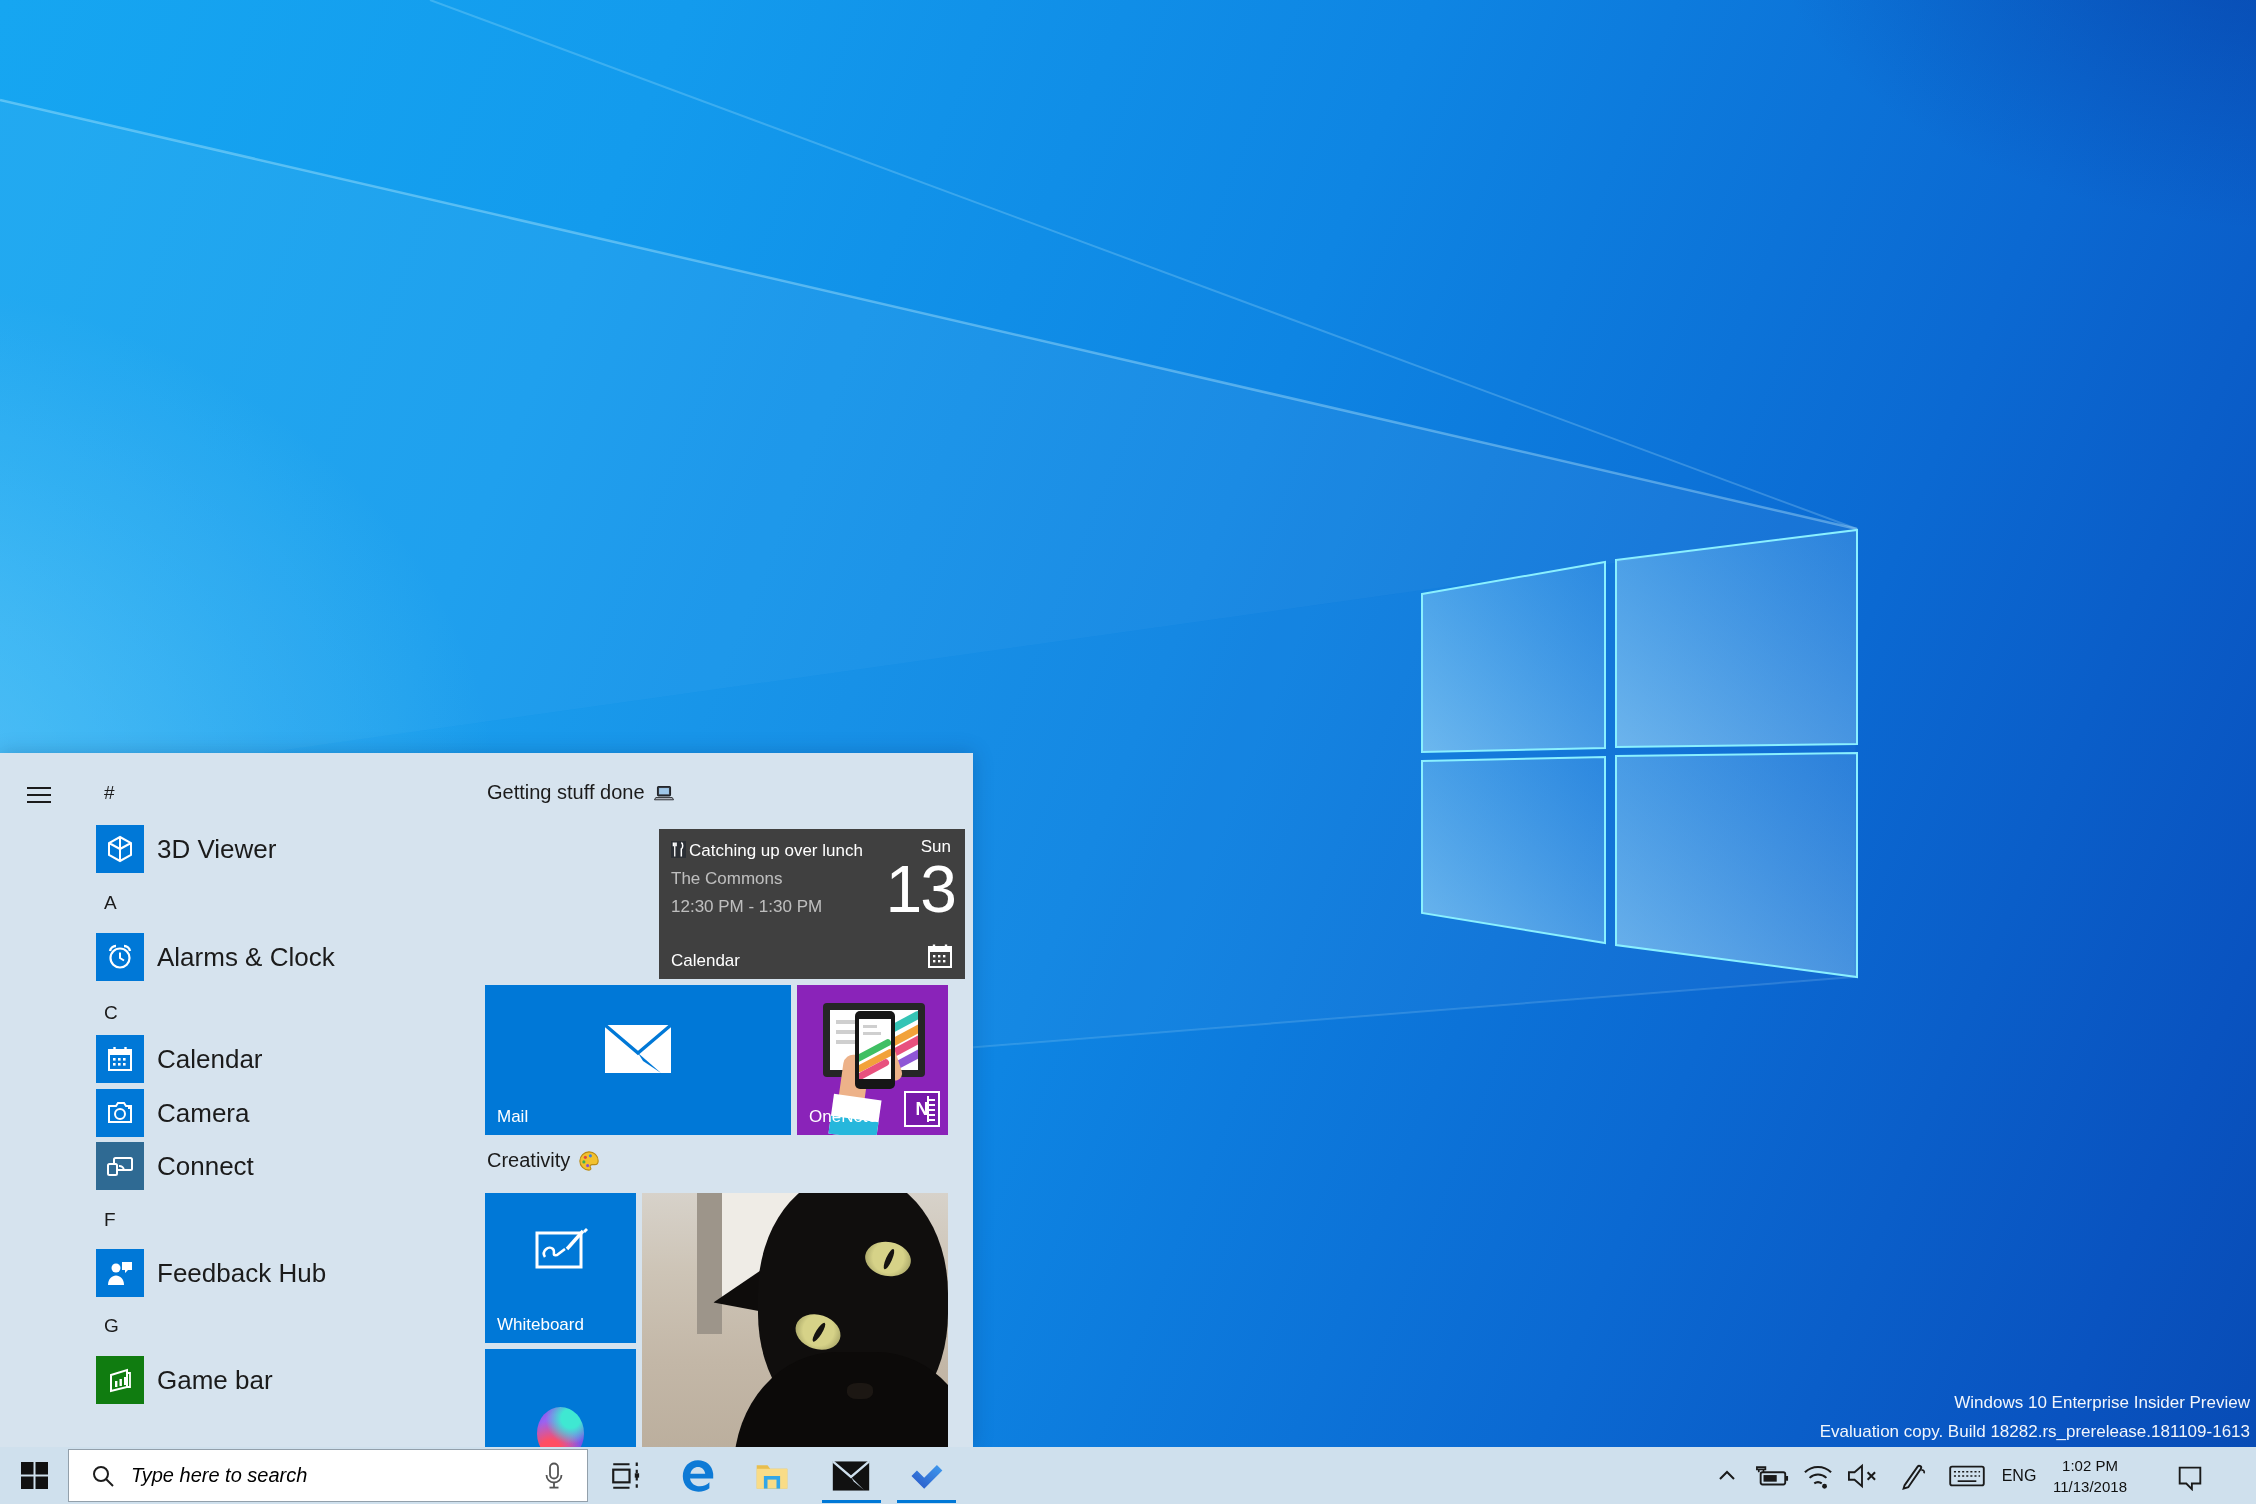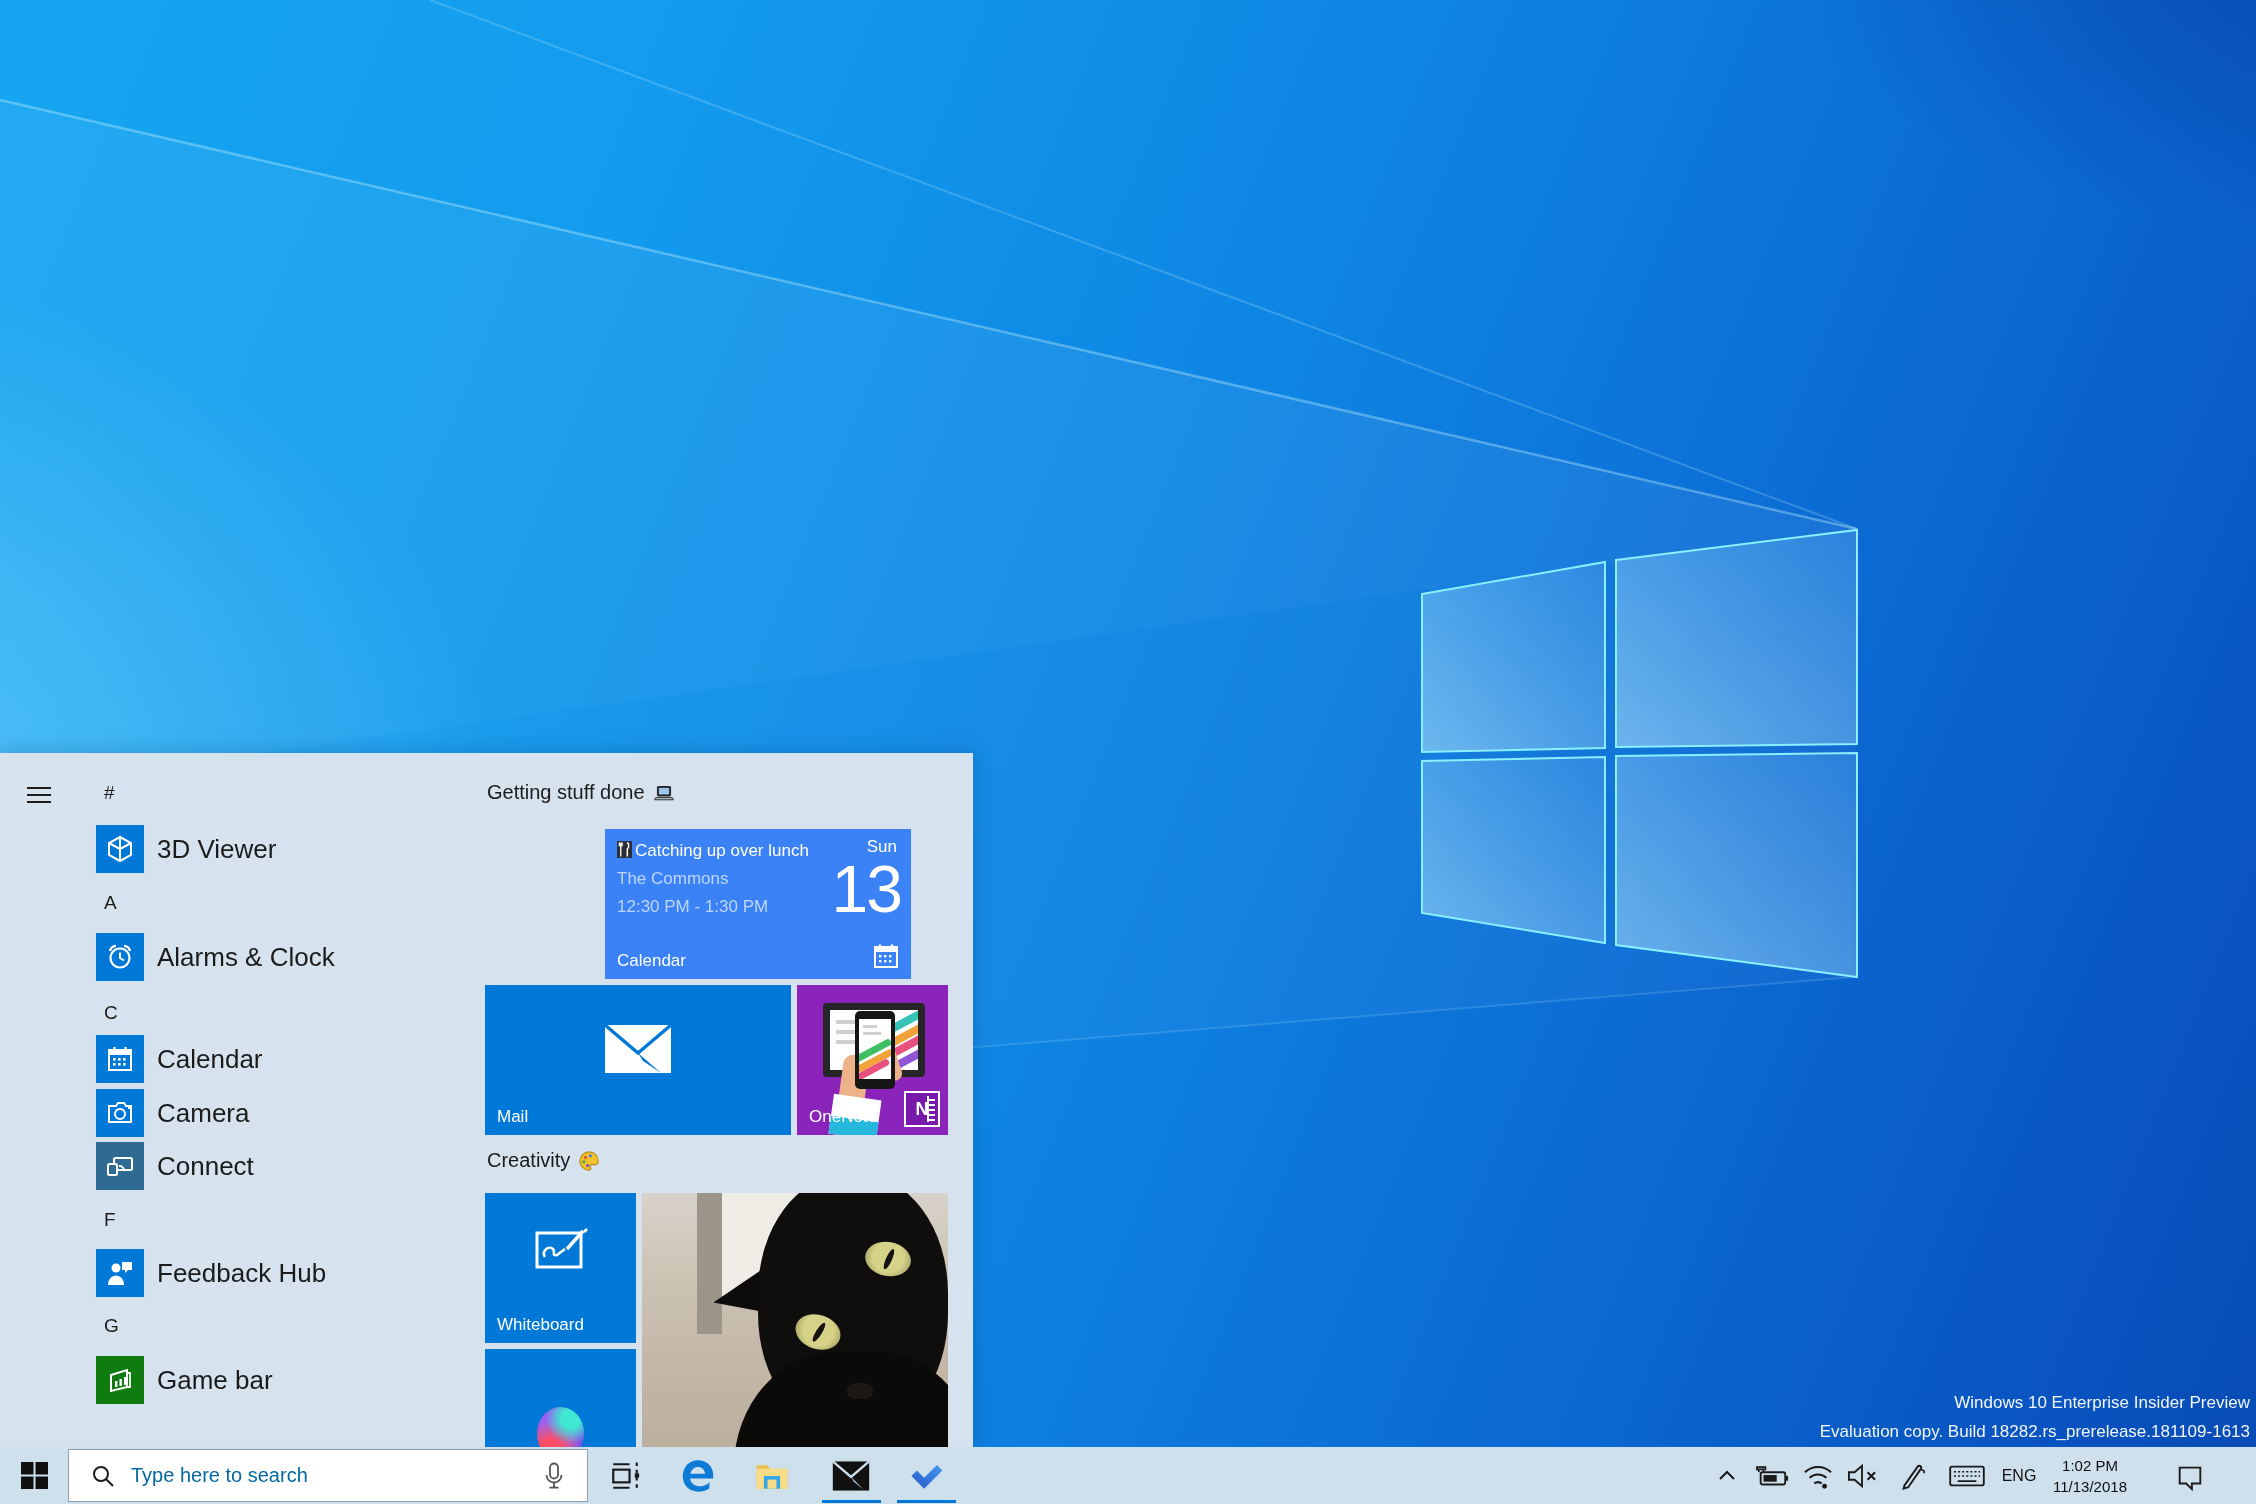--- a/index.html
+++ b/index.html
@@ -79,21 +79,21 @@
   .cat-eye{position:absolute;width:46px;height:34px;background:radial-gradient(circle at 50% 45%,#d6d288 0 52%,#8c8a54 100%);
     border-radius:50%;}
   .cat-eye i{position:absolute;left:46%;top:18%;width:6px;height:64%;background:#151310;border-radius:50%;transform:rotate(14deg);}
   .cat-nose{position:absolute;left:67%;top:62%;width:26px;height:16px;background:#1c1713;border-radius:40%;}
   
   .taskbar{position:absolute;left:0;top:1447px;width:2256px;height:57px;background:#cfe0ed;}
   .tb-item{position:absolute;top:0;height:57px;display:flex;align-items:center;justify-content:center;}
   .searchbox{position:absolute;left:68px;top:2px;width:520px;height:53px;background:#fff;
     border:1px solid #93a0ab;box-sizing:border-box;display:flex;align-items:center;}
   .searchbox .sicon{margin-left:22px;}
-  .searchbox .ph{margin-left:16px;font-size:20px;color:#0369a1;}
+  .searchbox .ph{margin-left:16px;font-size:20px;color:#000000;font-style:italic;}
   .searchbox .mic{position:absolute;right:22px;top:12px;}
   .underline{position:absolute;top:53px;height:3px;background:#0078d7;}
   .tray-text{font-size:16px;color:#101010;}
   .clock{position:absolute;left:2042px;top:0;width:96px;height:57px;display:flex;flex-direction:column;
     align-items:center;justify-content:center;font-size:15px;color:#101010;line-height:21px;}
 </style>
 </head>
 <body>
 
 <div class="wallpaper">
@@ -223,21 +223,21 @@
   <div class="tiles-header" style="left:487px;top:28px;">
     <span>Getting stuff done</span>
     <svg width="22" height="22" viewBox="0 0 24 24">
       <rect x="5" y="5" width="14" height="10" rx="1" fill="#3c4048" stroke="#23262b" stroke-width="1.4"></rect>
       <rect x="6.6" y="6.6" width="10.8" height="6.8" fill="#9fc7e8"></rect>
       <path d="M3,17 h18 l1.4,2.4 h-20.8 z" fill="#b9bec6" stroke="#23262b" stroke-width="1"></path>
     </svg>
   </div>
 
 
-  <div class="tile" style="left:605px;top:76px;width:306px;height:150px;background:#3b82f6;">
+  <div class="tile" style="left:659px;top:76px;width:306px;height:150px;background:#404040;">
     <div class="tile-cal-text">
       <svg width="15" height="17" viewBox="0 0 16 18" style="vertical-align:-2px;margin-right:3px">
         <rect x="0" y="0" width="16" height="18" fill="#2b2f35"></rect>
         <path d="M4,1.5 v5 M2.5,1.5 v4 M5.5,1.5 v4 M4,6.5 v10" stroke="#fff" stroke-width="1.4" fill="none"></path>
         <path d="M11,1.5 c2,1 2,6 0,7 v8" stroke="#fff" stroke-width="1.6" fill="none"></path>
       </svg><span>Catching up over lunch</span>
       <div class="tile-cal-sub">The Commons</div>
       <div class="tile-cal-sub">12:30 PM - 1:30 PM</div>
     </div>
     <div class="cal-day">Sun</div>

